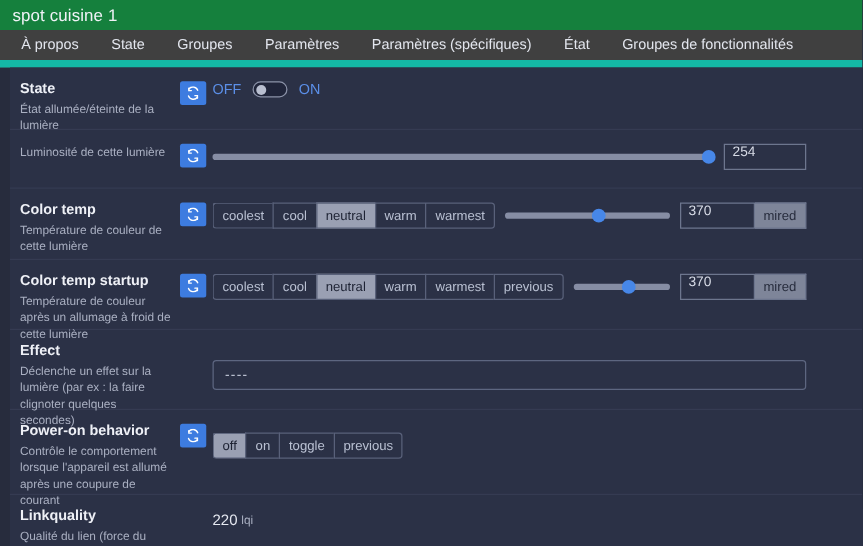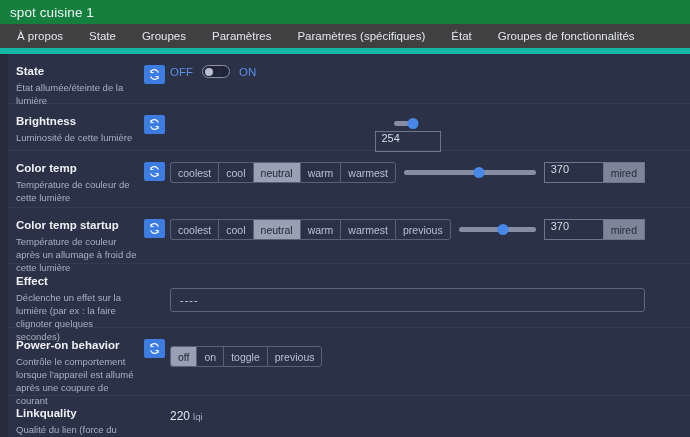--- a/index.html
+++ b/index.html
@@ -265,36 +265,35 @@
         <div class="switch">
           <div class="knob"></div>
         </div>
         <span class="toggle-text">ON</span>
       </div>
     </div>
   </div>
 
   <div class="row" style="height:47px;">
     <div class="row-label">
-      <div class="row-title">Brightness</div>
       <div class="row-desc">Luminosité de cette lumière</div>
     </div>
     <div class="refresh-cell">
       <div class="refresh-btn">
         <span>
           <svg width="11" height="11" viewBox="0 0 24 24" fill="none" stroke="#ffffff" stroke-width="2.4" stroke-linecap="round">
             <path d="M20 7a9 9 0 0 0-15.5-2.2"></path>
               <path d="M4 17a9 9 0 0 0 15.5 2.2"></path>
             <path d="M4.5 3.2v4.4h4.4"></path>
               <path d="M19.5 20.8v-4.4h-4.4"></path>
           </svg>
         </span>
       </div>
     </div>
-    <div class="row-control" style="padding-right:45px;flex-direction:column;">
+    <div class="row-control" style="padding-right:45px;">
       <div class="slider" style="margin-right:8px;">
         <div class="track"></div>
         <div class="knob" style="left:99%;"></div>
       </div>
       <div class="value-group">
         <div class="value-input" style="width:66px;">254</div>
       </div>
     </div>
   </div>
 

